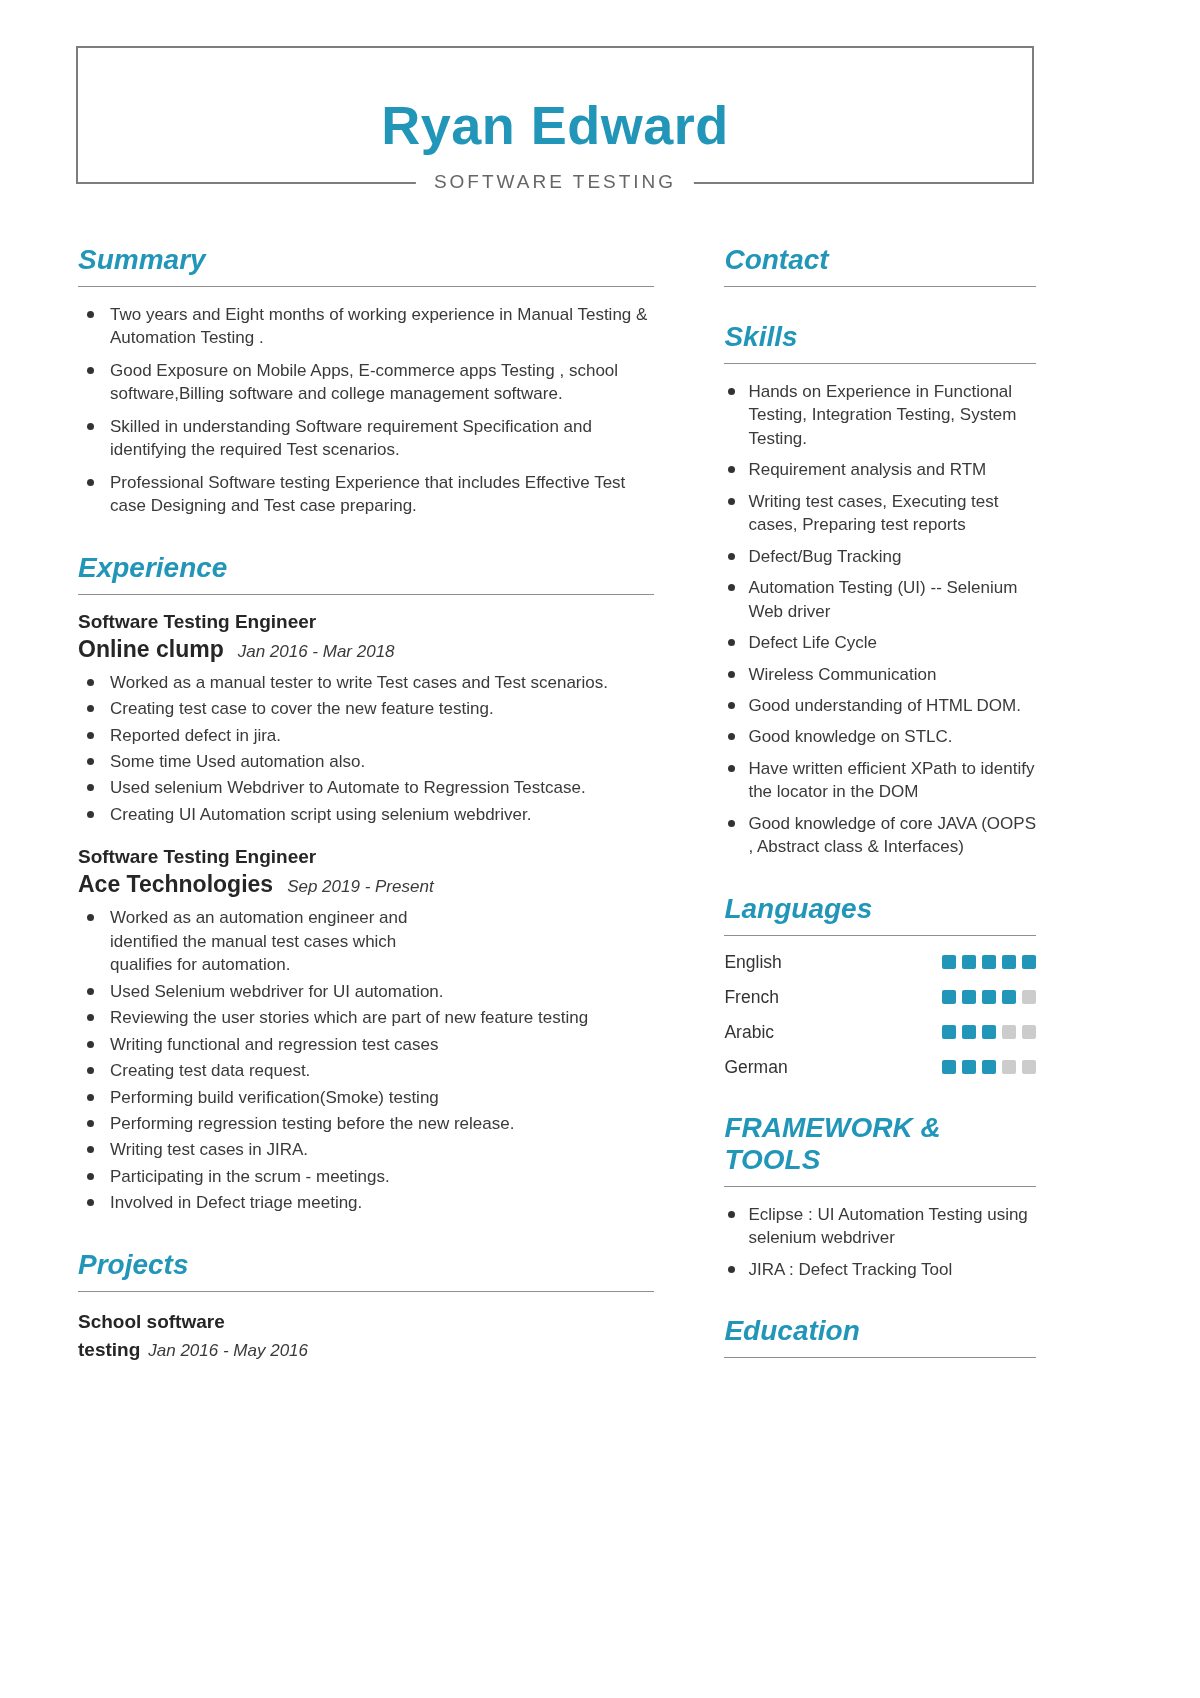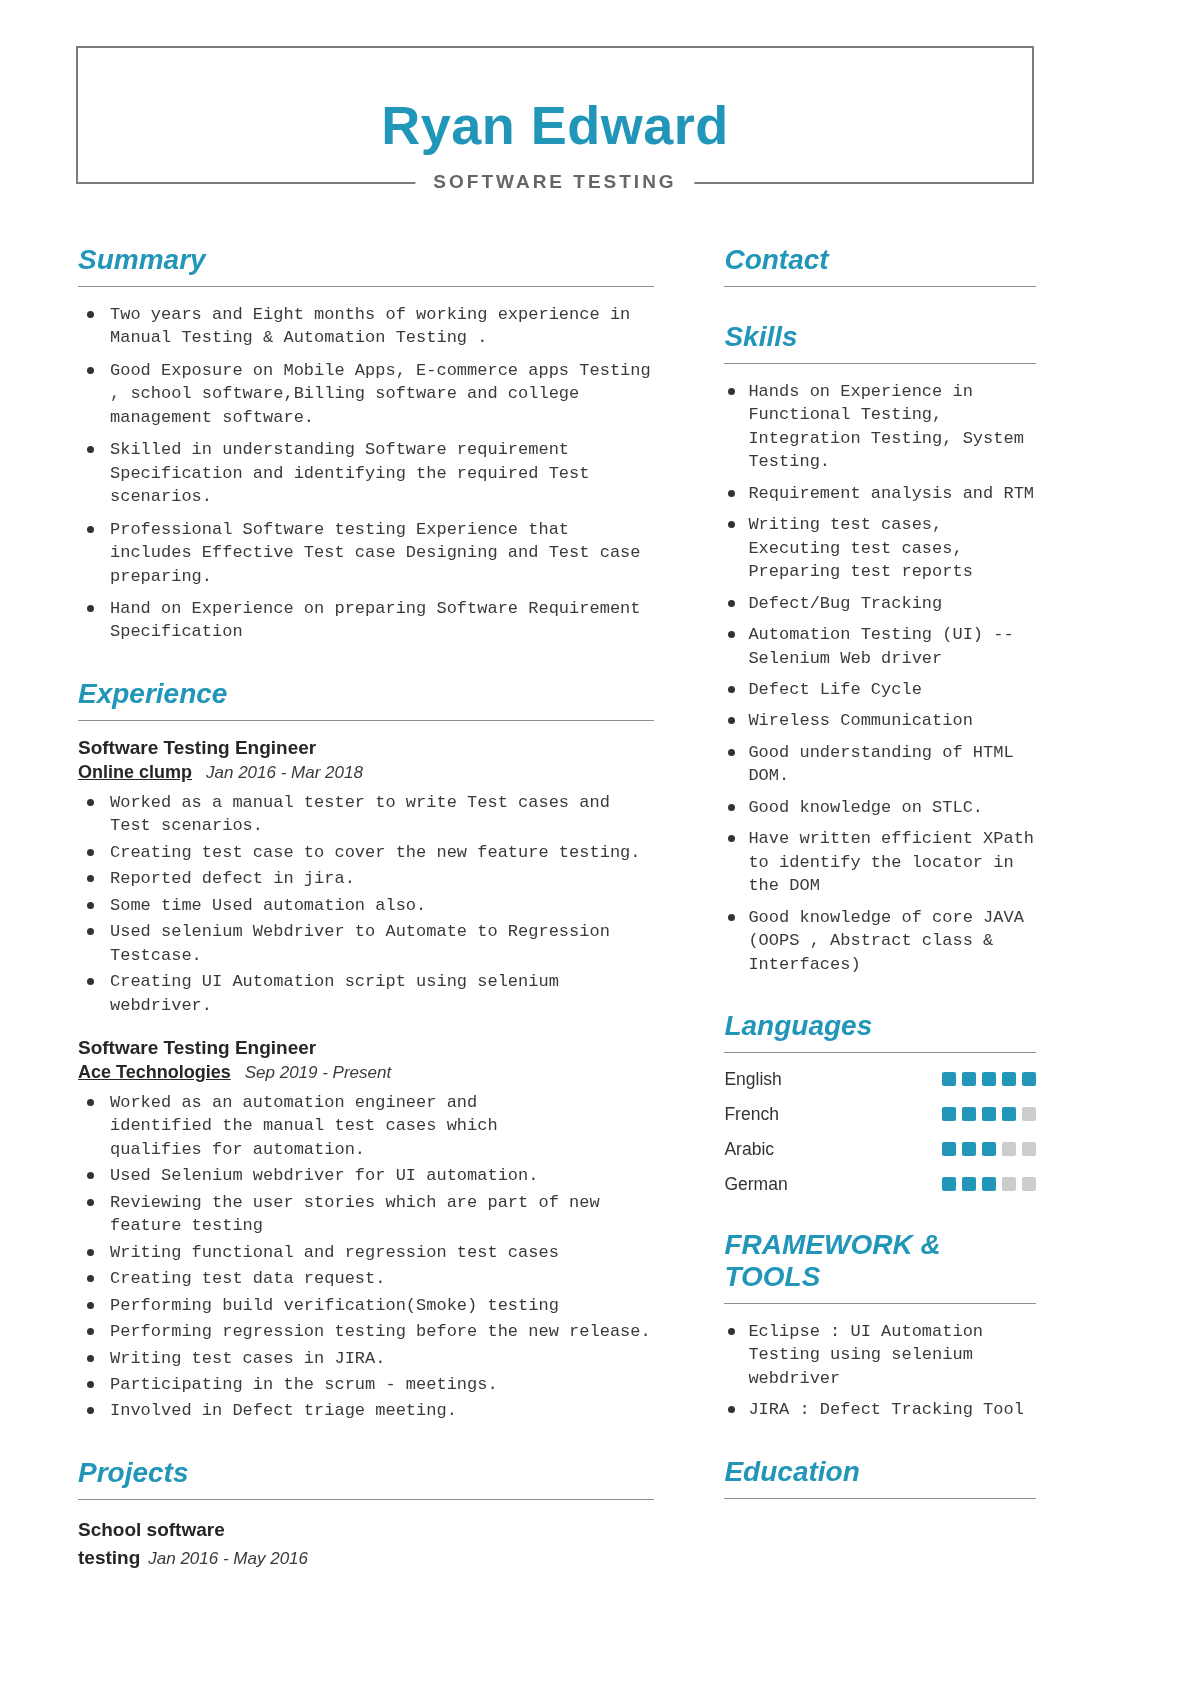--- a/index.html
+++ b/index.html
@@ -31,21 +31,21 @@
     letter-spacing: 0.5px;
   }
   .subtitle {
     position: absolute;
     left: 50%;
     bottom: 0;
     transform: translate(-50%, 50%);
     background: #ffffff;
     padding: 0 18px;
     font-size: 19px;
-    font-weight: 700;
+    font-weight: 400;
     letter-spacing: 3px;
     color: #666666;
     white-space: nowrap;
   }
 
   
   .columns {
     display: flex;
     margin: 60px 0 0 78px;
     width: 958px;
@@ -61,21 +61,21 @@
     font-style: italic;
     font-weight: 700;
     font-size: 28px;
     color: var(--accent);
     padding-bottom: 10px;
     border-bottom: 1px solid var(--rule);
     margin-bottom: 16px;
   }
 
   
-  ul.bullets { list-style: none; font-family: Liberation Mono, monospace; }
+  ul.bullets { list-style: none; }
   .bullets li {
     position: relative;
     padding-left: 32px;
     font-size: 17px;
     line-height: 1.38;
     margin-bottom: 9px;
   }
   .bullets li span.txt { white-space: pre-line; }
   .bullets li::before {
     content: "";
@@ -95,24 +95,23 @@
   .job + .job { margin-top: 20px; }
   .job-role {
     font-weight: 700;
     font-size: 19px;
     color: #262626;
     margin-bottom: 3px;
   }
   .job-meta { margin-bottom: 8px; }
   .job-company {
     font-weight: 700;
-    font-size: 18px;
+    font-size: 23px;
     color: #262626;
     margin-right: 14px;
-    text-decoration: underline;
   }
   .job-dates {
     font-style: italic;
     font-size: 17px;
     color: #3a3a3a;
     margin-top: 28px;
   }
 
   
   .project-head {
@@ -167,21 +166,20 @@
     <div class="col-left">
 
       <div class="section">
         <h2 class="sec-h">Summary</h2>
         <ul class="bullets">
 
         <li><span class="txt">Two years and Eight months of working experience in Manual Testing &amp; Automation Testing .</span></li>
             <li><span class="txt">Good Exposure on Mobile Apps, E-commerce apps Testing , school software,Billing software and college management software.</span></li>
             <li><span class="txt">Skilled in understanding Software requirement Specification and identifying the required Test scenarios.</span></li>
             <li><span class="txt">Professional Software testing Experience that includes Effective Test case Designing and Test case preparing.</span></li>
-            <li><span class="txt">Hand on Experience on preparing Software Requirement Specification</span></li>
           </ul>
       </div>
 
       <div class="section">
         <h2 class="sec-h">Experience</h2>
         <div>
 
         <div class="job">
               <div class="job-role">Software Testing Engineer</div>
               <div class="job-meta">

